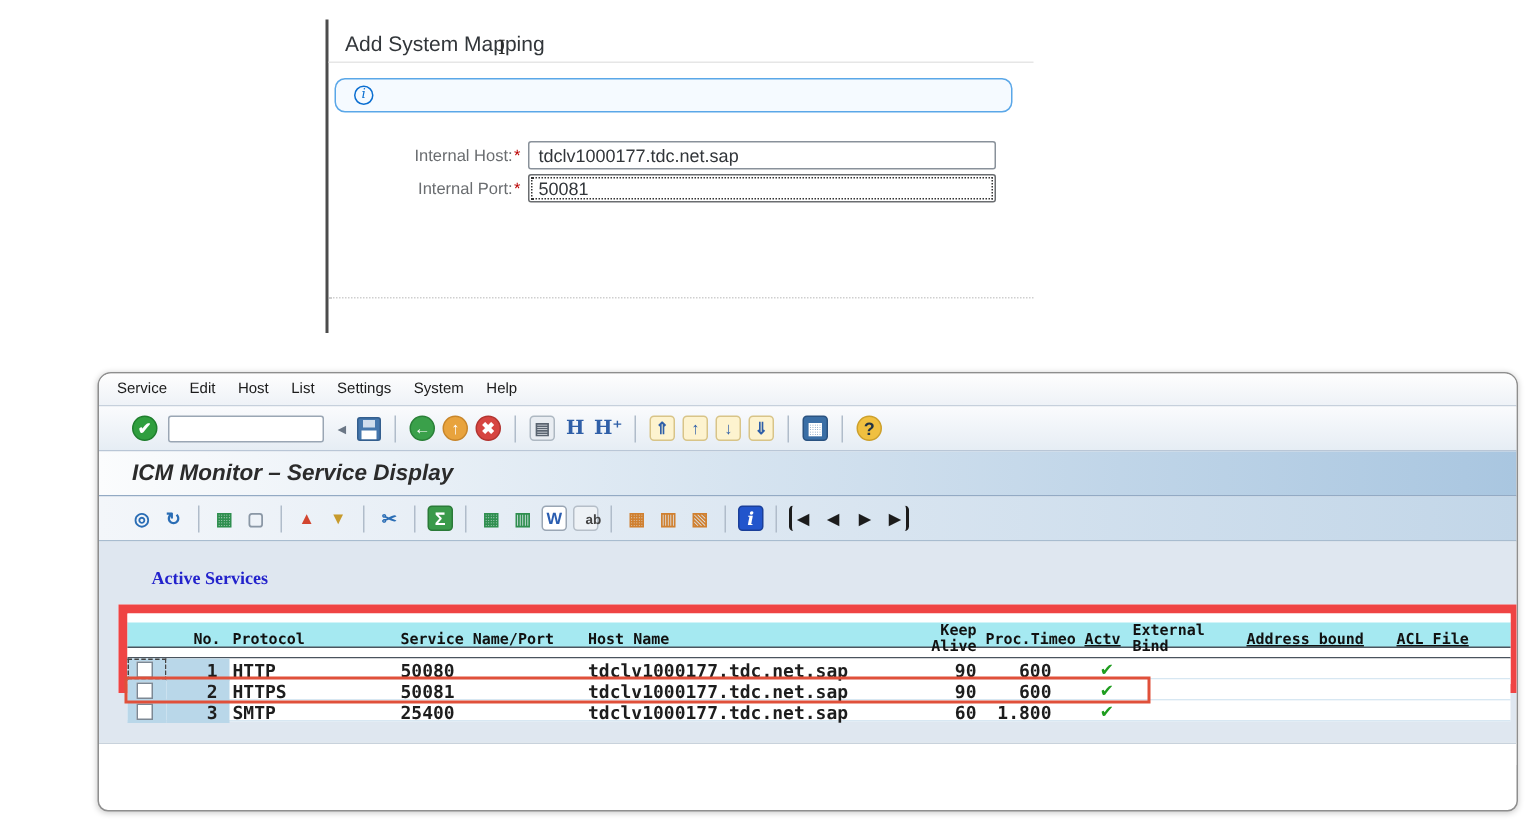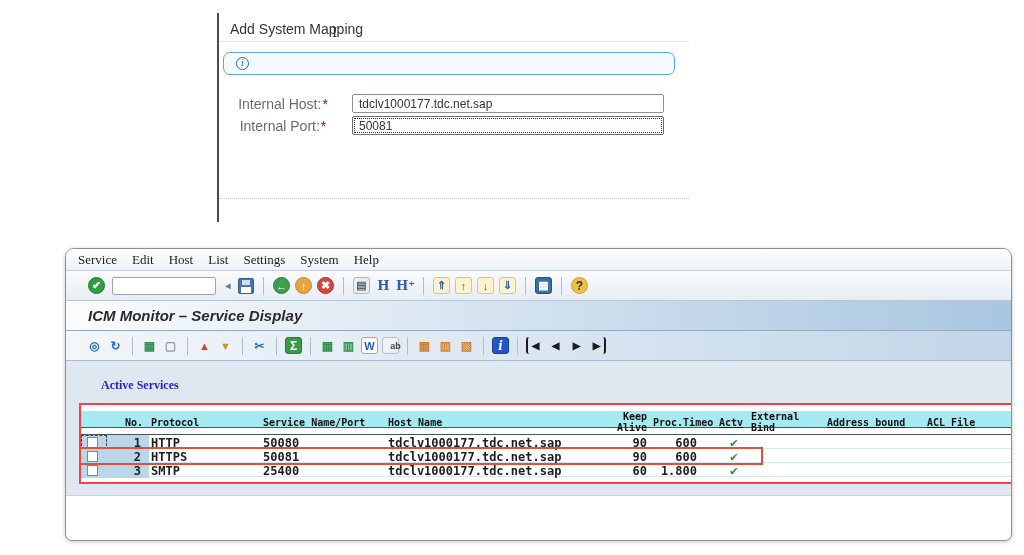--- a/index.html
+++ b/index.html
@@ -15,21 +15,21 @@
   .dlg-sep { position:absolute; left:0; top:28px; width:470px; border-top:1px solid #e6e6e6; }
   .dlg-info { position:absolute; left:4px; top:39px; width:452px; height:23px;
               border:1px solid #5aa7e8; border-radius:7px; background:#f5faff;
               display:flex; align-items:center; }
   .dlg-info-icon { width:13px; height:13px; border:1px solid #0a6ed1; border-radius:50%;
                    color:#0a6ed1; font-size:9px; line-height:11px; text-align:center;
                    font-family:"DejaVu Serif", serif; font-style:italic; margin:0 12px 0 12px; }
   .dlg-info-text { font-size:12px; color:#32363a; }
   .dlg-field { position:absolute; left:0; height:19px; display:flex; align-items:center; }
   .f1 { top:81px; } .f2 { top:103px; }
-  .dlg-label { width:128px; text-align:center; font-size:14px; color:#6a6d70; }
+  .dlg-label { width:128px; text-align:right; font-size:11px; color:#6a6d70; }
   .req { color:#bb0000; margin-left:1px; }
   .dlg-input { margin-left:5px; width:312px; height:19px; border:1px solid #89919a;
                border-radius:2px; font-size:12px; color:#32363a; padding:0 6px;
                font-family:"Liberation Sans", sans-serif; background:#fff; }
   .dlg-input.focused { border:1px solid #6a6d70; outline:1px dotted #333; outline-offset:-3px; }
   .dlg-footer-sep { position:absolute; left:0; top:185px; width:470px; border-top:1px dotted #cfcfcf; }
   .dlg-footer { position:absolute; right:16px; top:191px; display:flex; align-items:center; gap:17px; }
   .btn-link { font-size:11.5px; color:#0a6ed1; cursor:pointer; background:none; border:none;
               font-family:"Liberation Sans", sans-serif; }
   .btn-primary { font-size:11.5px; color:#fff; background:#0a6ed1; border:1px solid #0a6ed1;
@@ -44,21 +44,21 @@
               border-bottom:1px solid #b2b2b2; }
   .tl { position:absolute; top:9px; width:11px; height:11px; border-radius:50%; }
   .tl.red { left:13px; background:#f85951; border:1px solid #e2443d; }
   .tl.yel { left:28px; background:#fdbc40; border:1px solid #e0a42f; }
   .tl.grn { left:43px; background:#34c648; border:1px solid #24ab38; }
   .win-title { position:absolute; left:671px; width:200px; top:7px; text-align:center;
                font-size:12px; font-weight:bold; color:#3a3a3a; }
   .menubar { height:22px; background:linear-gradient(#fefefe,#eef2f7);
              border-bottom:1px solid #c6d0dc; display:flex; align-items:center;
              padding-left:12px; gap:15px; }
-  .menubar span { font-size:13px; color:#1c1c1c; cursor:default;font-family:Liberation Serif, serif; }
+  .menubar span { font-size:10px; color:#1c1c1c; cursor:default; }
 
   .toolbar { height:30px; background:linear-gradient(#fafbfd,#e6edf4);
              border-bottom:1px solid #b9c6d6; display:flex; align-items:center;
              padding-left:22px; gap:5px; }
   .tsep { width:1px; height:18px; background:#b0bcca; margin:0 4px; }
   .icn { width:17px; height:17px; display:inline-flex; align-items:center; justify-content:center;
          font-size:12px; font-weight:bold; cursor:pointer; border-radius:3px; flex:0 0 auto; }
   .circ { border-radius:50%; color:#fff; font-size:11px; }
   .c-enter { background:#2f9e3e; border:1px solid #1f7e2e; }
   .c-back  { background:#3aa04a; border:1px solid #2a8038; }
@@ -92,22 +92,22 @@
   .i-abc { font-size:9px; color:#444; background:#eef2f6; border:1px solid #b5bec8;padding-left:10px; }
   .orange { color:#d08030; }
   .i-info { background:#2255cc; color:#fff; font-family:"DejaVu Serif", serif;
             font-style:italic; font-size:12px; border:1px solid #1a3f99; }
   .nav { color:#1c1c1c; font-size:10px; }
   .nav.first { border-left:2px solid #1c1c1c; } .nav.last { border-right:2px solid #1c1c1c; }
 
   .content { position:relative; height:134px; background:#dfe7f0; }
   .section-title { position:absolute; left:35px; top:17px; font-family:Liberation Serif, serif;
                    font-weight:bold; font-size:12px; color:#2323cc; }
-  .lgrid { position:absolute; left:13px; top:42px; width:934px; height:81px;
-           background:#fff; border:2px solid #ef4444; }
+  .lgrid { position:absolute; left:13px; top:42px; width:934px; height:59px;
+           background:#fff; border:6px solid #ef4444; }
   .hdr-gap { height:6px; background:#fff; }
   .lrow { display:grid; grid-template-columns:26px 42px 112px 125px 205px 62px 66px 30px 78px 100px 86px;
           align-items:center; font-family:"DejaVu Sans Mono", monospace; }
   .lhead { height:17px; background:#a5e9f1; font-size:10px; font-weight:bold; color:#111;
            border-bottom:1px solid #4a545e; }
   .hdr-gap2 { height:7px; background:#fff; border-bottom:1px solid #4a545e; }
   .ldata { height:14px; font-size:12px; font-weight:bold; color:#1d1d1d;
            border-bottom:1px solid #d7e7f2; background:#fff; }
   .cell-r { text-align:right; padding-right:6px; }
   .cell-l { padding-left:2px; }

